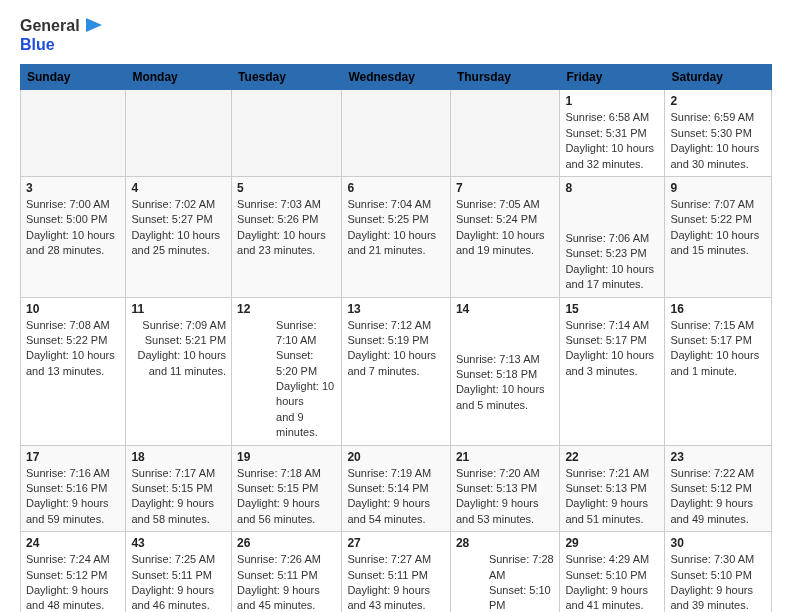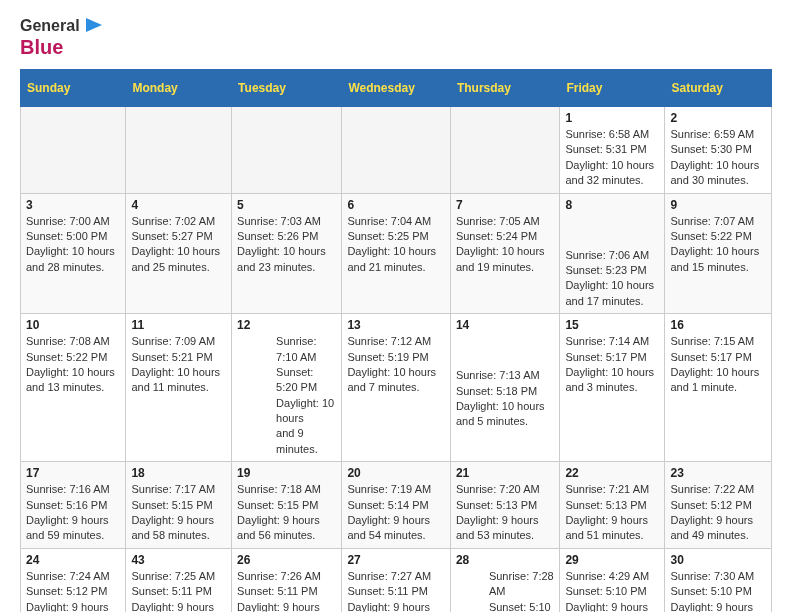--- a/index.html
+++ b/index.html
@@ -34,24 +34,24 @@
     .subtitle {
       font-size: 14px;
       color: #444;
     }
     .calendar {
       width: 100%;
       border-collapse: collapse;
     }
     .calendar th {
       background: #2b6cb0;
-      color: #fde047;
+      color: #000000;
       font-size: 12px;
       font-weight: bold;
-      padding: 11px 6px;
+      padding: 5px 6px;
       text-align: left;
       border: 1px solid #2b6cb0;
     }
     .calendar td {
       border: 1px solid #ccc;
       vertical-align: top;
       padding: 4px 5px;
       width: 113px;
       min-height: 80px;
       font-size: 10px;
@@ -85,21 +85,21 @@
 <div class="page">
   <div class="header">
     <div class="logo">
     <div style="line-height:1.15;">
       <div style="display:flex;align-items:center;gap:0;">
         <span style="font-size:16px;font-weight:bold;color:#333;">General</span>
         <svg width="22" height="22" viewBox="0 0 22 22" style="margin-left:2px;margin-top:-2px;">
           <polygon points="4,4 20,11 4,18" fill="#2b8ee0"></polygon>
         </svg>
       </div>
-      <div style="font-size:20px;font-weight:bold;color:#be185d;">Blue</div>
+      <div style="font-size:16px;font-weight:bold;color:#1d4ed8;">Blue</div>
     </div>
   </div>
     <div class="title-block">
       <div class="month-title"></div>
       <div class="subtitle"></div>
     </div>
   </div>
 
   <table class="calendar">
     <thead>
@@ -189,21 +189,21 @@
         <tr>
           <td>
             <div class="day-num">10</div>
             <div class="day-info" style="white-space: pre-line;">Sunrise: 7:08 AM
 Sunset: 5:22 PM
 Daylight: 10 hours
 and 13 minutes.</div>
           </td>
           <td>
             <div class="day-num">11</div>
-            <div class="day-info" style="white-space: pre-line;">Sunrise: 7:09 AM
+            <div class="day-info" style="white-space: pre-line; text-align: right;">Sunrise: 7:09 AM
 Sunset: 5:21 PM
 Daylight: 10 hours
 and 11 minutes.</div>
           </td>
           <td>
             <div class="day-num">12</div>
             <div class="day-info" style="white-space: pre-line; margin-left: 39px;">Sunrise: 7:10 AM
 Sunset: 5:20 PM
 Daylight: 10 hours
 and 9 minutes.</div>

